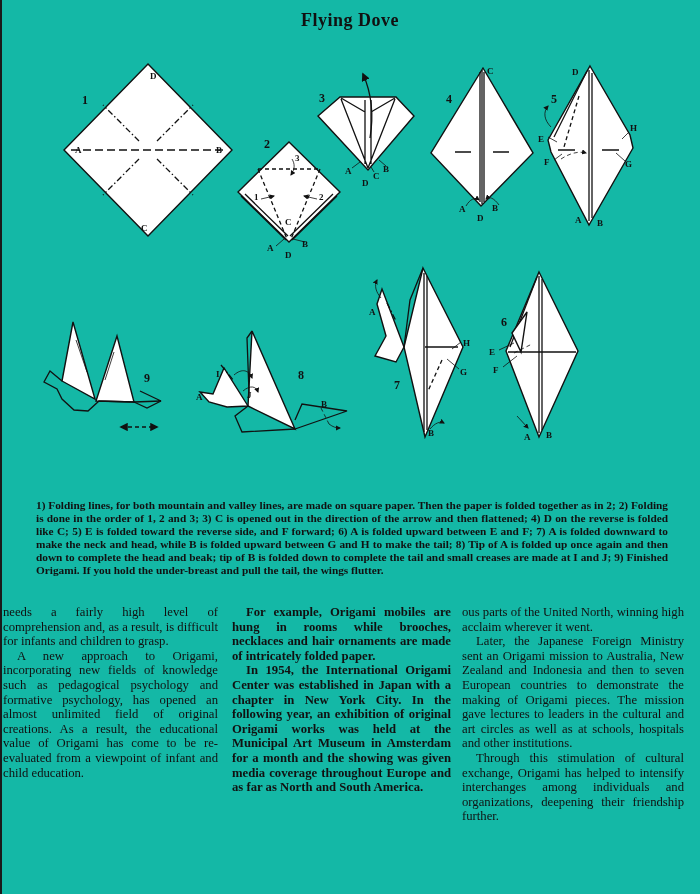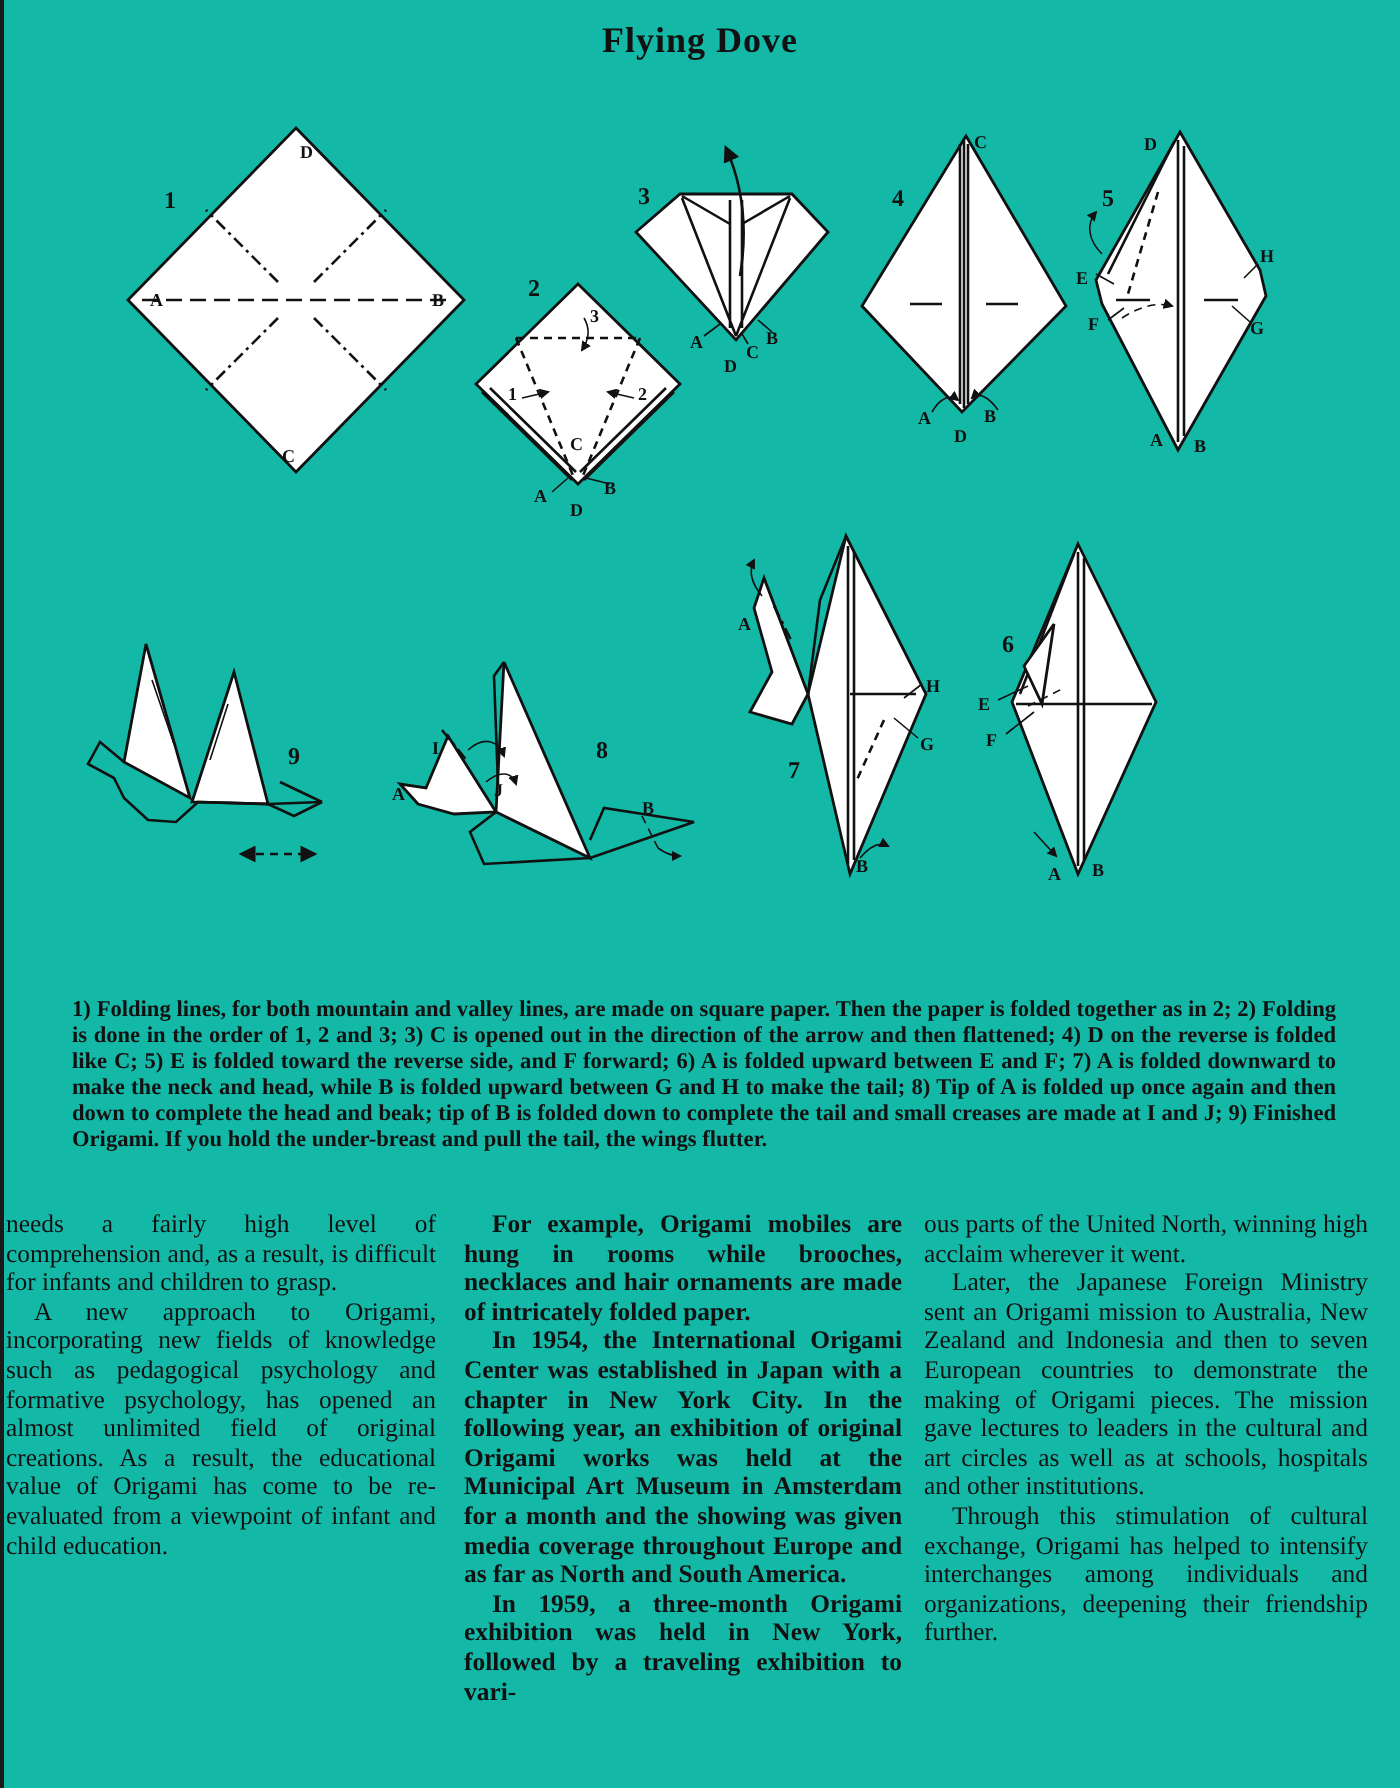--- a/index.html
+++ b/index.html
@@ -195,21 +195,20 @@
   <p class="instructions">1) Folding lines, for both mountain and valley lines, are made on square paper. Then the paper is folded together as in 2; 2) Folding is done in the order of 1, 2 and 3; 3) C is opened out in the direction of the arrow and then flattened; 4) D on the reverse is folded like C; 5) E is folded toward the reverse side, and F forward; 6) A is folded upward between E and F; 7) A is folded downward to make the neck and head, while B is folded upward between G and H to make the tail; 8) Tip of A is folded up once again and then down to complete the head and beak; tip of B is folded down to complete the tail and small creases are made at I and J; 9) Finished Origami. If you hold the under-breast and pull the tail, the wings flutter.</p>
 
   <div class="columns">
     <div class="col col-left">
       <p>needs a fairly high level of comprehension and, as a result, is difficult for infants and children to grasp.</p>
       <p class="ind">A new approach to Origami, incorporating new fields of knowledge such as pedagogical psychology and formative psychology, has opened an almost unlimited field of original creations. As a result, the educational value of Origami has come to be re-evaluated from a viewpoint of infant and child education.</p>
     </div>
     <div class="col col-mid">
       <p class="ind">For example, Origami mobiles are hung in rooms while brooches, necklaces and hair ornaments are made of intricately folded paper.</p>
       <p class="ind">In 1954, the International Origami Center was established in Japan with a chapter in New York City. In the following year, an exhibition of original Origami works was held at the Municipal Art Museum in Amsterdam for a month and the showing was given media coverage throughout Europe and as far as North and South America.</p>
-      <p class="ind">In 1959, a three-month Origami exhibition was held in New York, followed by a traveling exhibition to vari-</p>
     </div>
     <div class="col col-right">
       <p>ous parts of the United North, winning high acclaim wherever it went.</p>
       <p class="ind">Later, the Japanese Foreign Ministry sent an Origami mission to Australia, New Zealand and Indonesia and then to seven European countries to demonstrate the making of Origami pieces. The mission gave lectures to leaders in the cultural and art circles as well as at schools, hospitals and other institutions.</p>
       <p class="ind">Through this stimulation of cultural exchange, Origami has helped to intensify interchanges among individuals and organizations, deepening their friendship further.</p>
     </div>
   </div>
 </div>
 
 </body></html>

